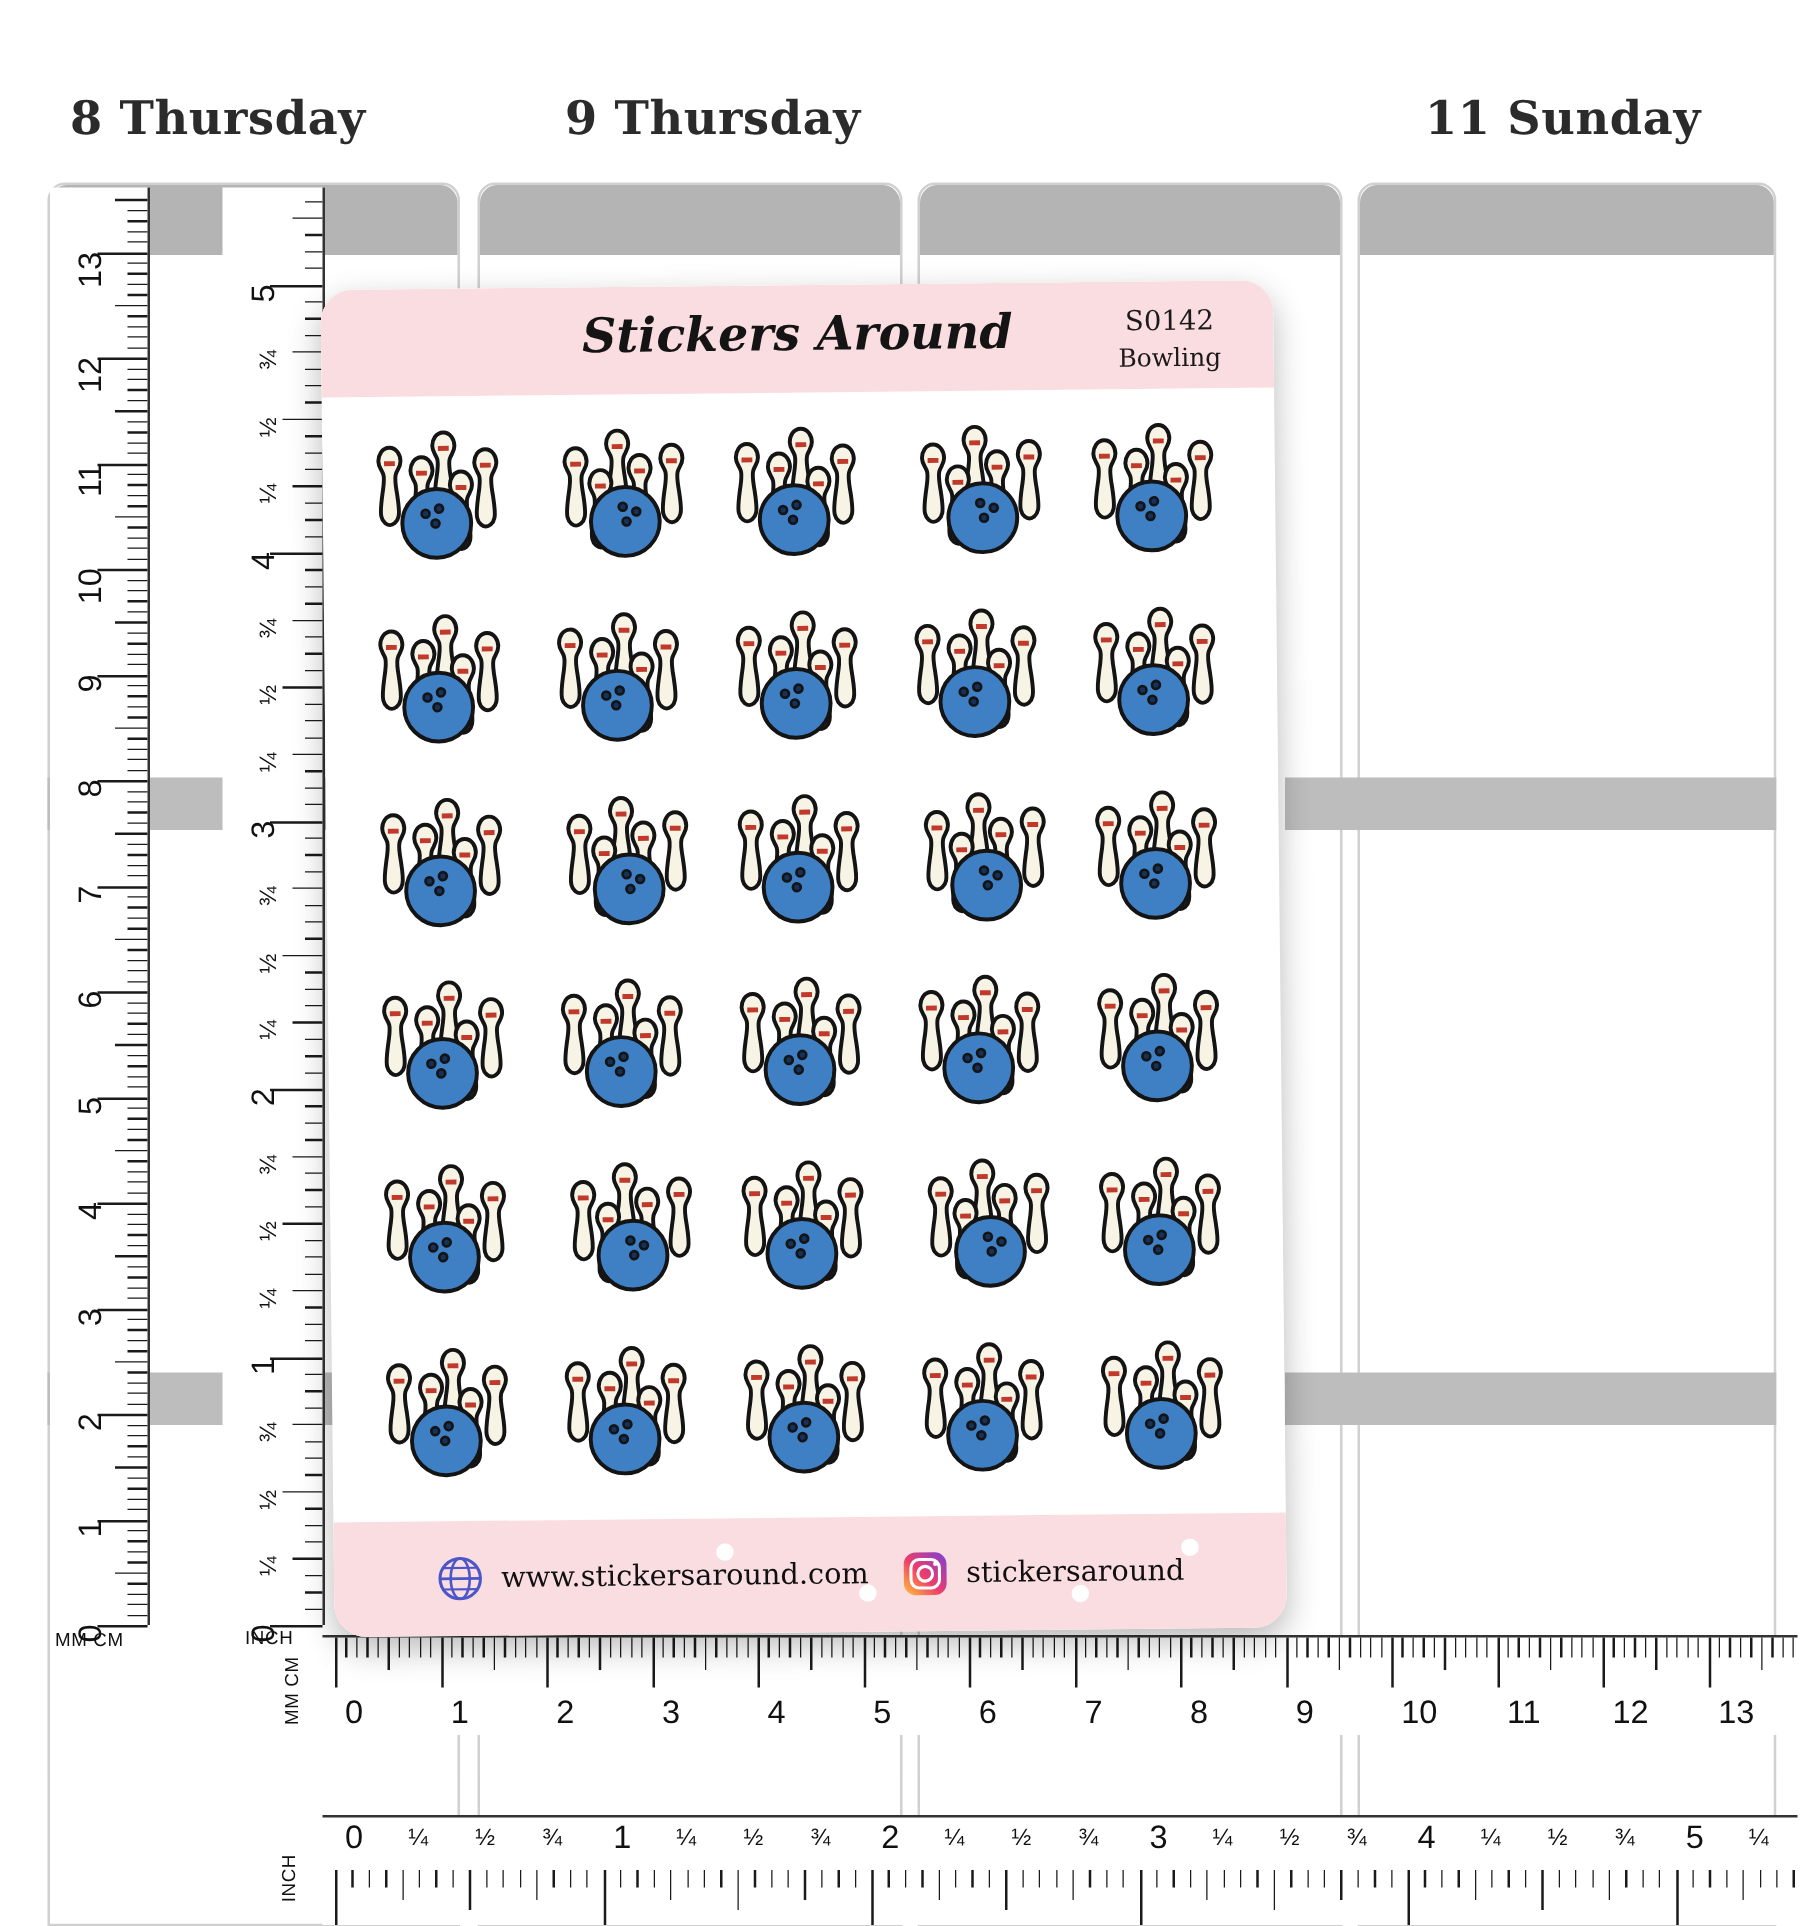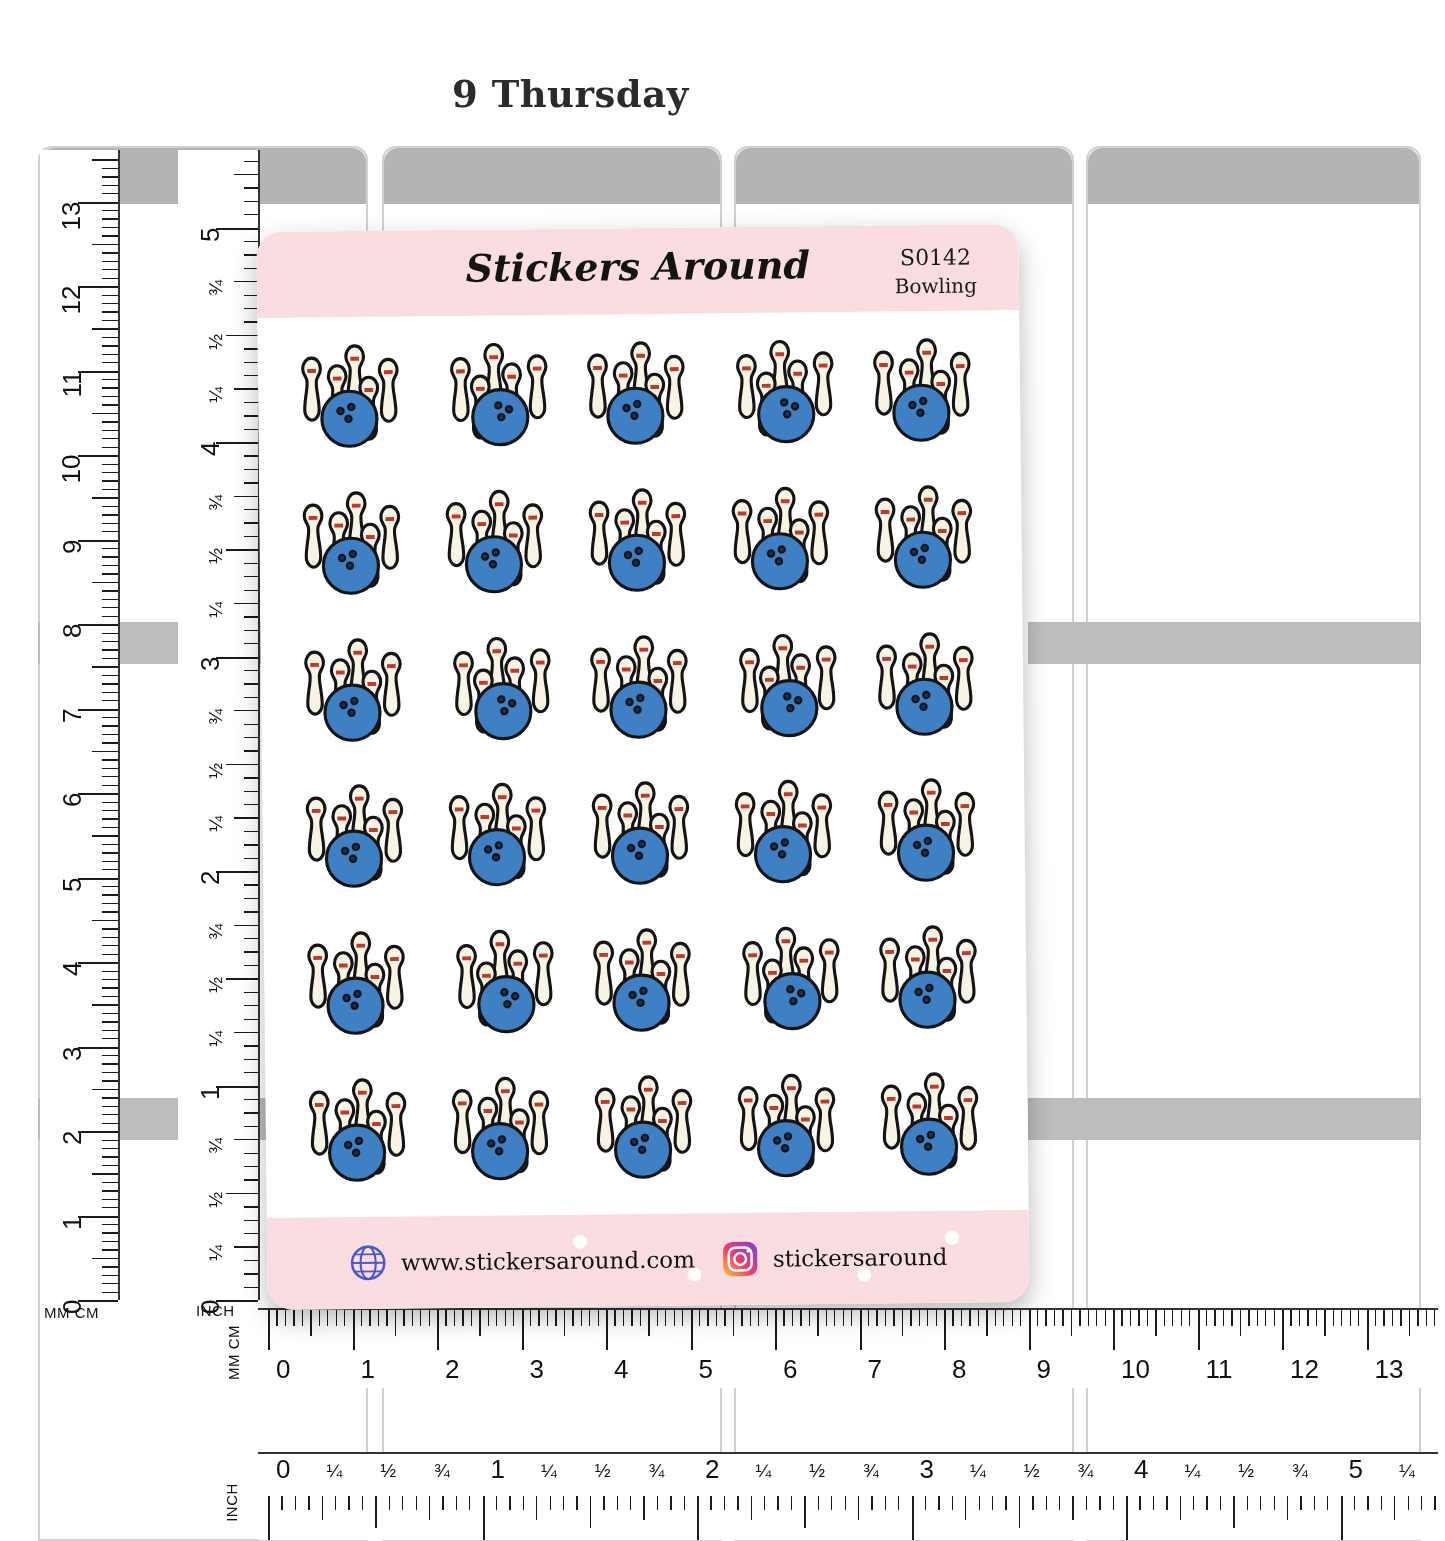--- a/index.html
+++ b/index.html
@@ -168,21 +168,23 @@
     font-size: 23px;
     color: #101010;
   }
   .globe-ic, .insta-ic { width: 38px; height: 38px; flex: 0 0 auto; }
 </style>
 </head>
 <body>
 
 <div id="stage">
 
+  <div class="day-header" style="left:56px; top:72px;">8 Thursday</div>
   <div class="day-header" style="left:452px; top:72px;">9 Thursday</div>
+  <div class="day-header" style="left:1140px; top:72px;">11 Sunday</div>
 
   <div class="planner-col" style="left:38px; top:146px; width:330px; height:1395px; border-radius:14px 14px 0 0;">
     <div class="tab"></div>
   </div>
   <div class="planner-col" style="left:382px; top:146px; width:340px; height:1395px; border-radius:14px 14px 0 0;">
     <div class="tab"></div>
   </div>
   <div class="planner-col" style="left:734px; top:146px; width:340px; height:1395px; border-radius:14px 14px 0 0;">
     <div class="tab"></div>
   </div>

